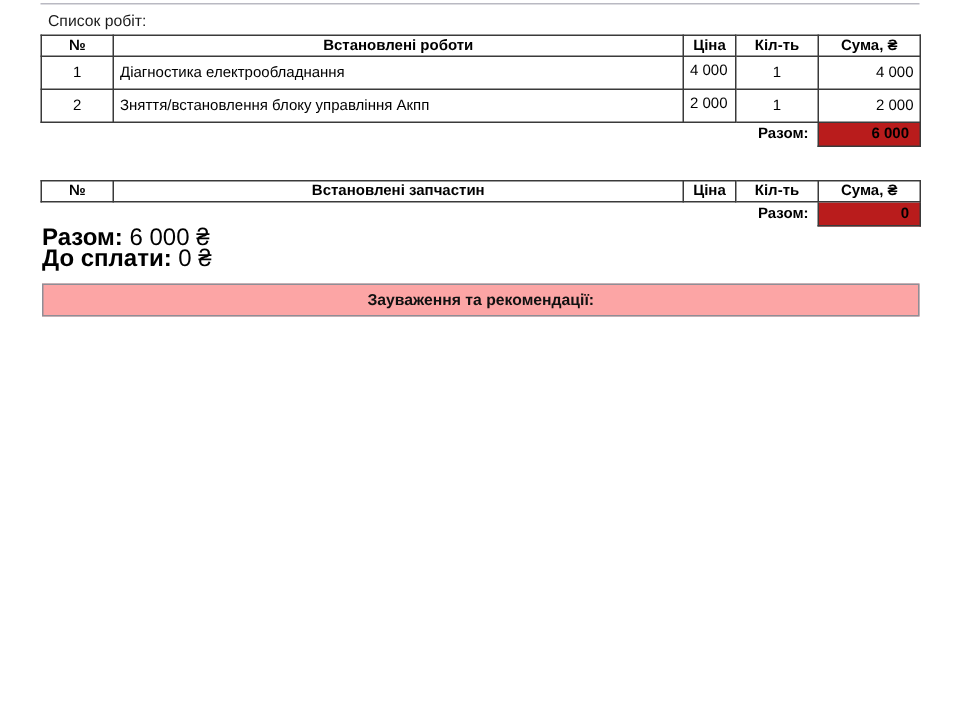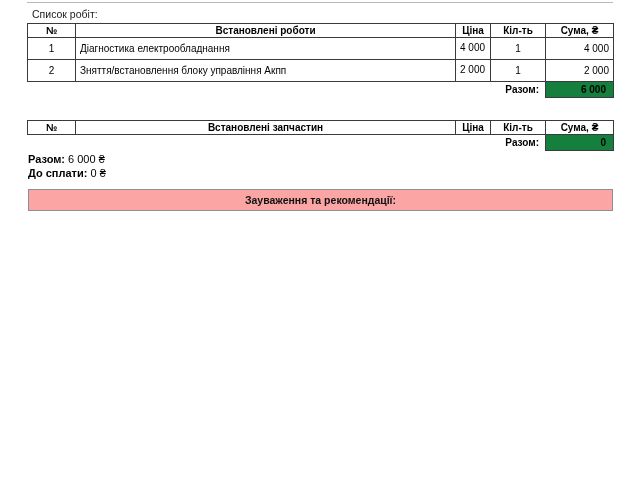--- a/index.html
+++ b/index.html
@@ -104,28 +104,28 @@
     font-weight: bold;
     padding-right: 6px;
     font-size: 10px;
   }
   tr.total-row td.total-value {
     border: 1px solid #3a3a3a;
     text-align: right;
     font-weight: bold;
     padding-right: 7px;
     font-size: 10px;
-    background: #15803d;
+    background: #b91c1c;
   }
 
   .summary {
     position: absolute;
     left: 28px;
     top: 152px;
-    font-size: 11px;
+    font-size: 16px;
     line-height: 14px;
   }
   .summary .row { white-space: nowrap; }
   .summary .k { font-weight: bold; }
   .summary .v { font-weight: normal; }
 
   .remarks-box {
     position: absolute;
     left: 28px;
     top: 189px;

